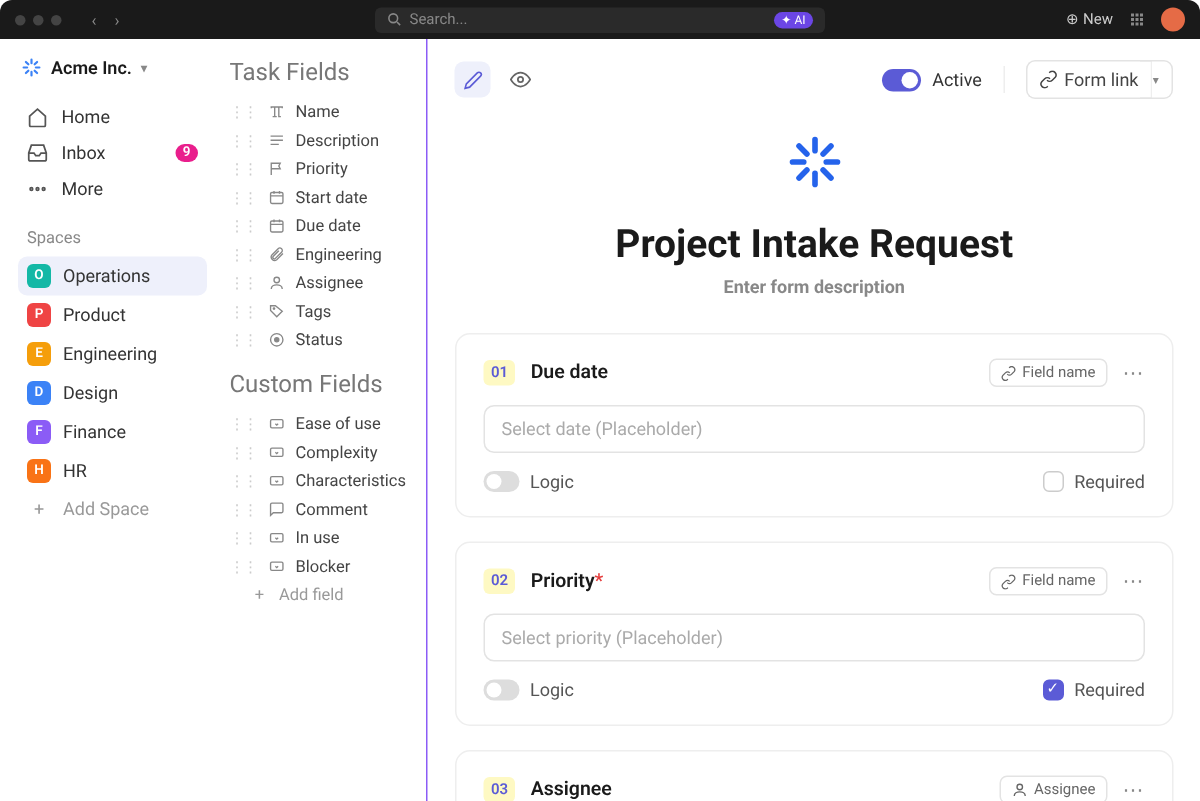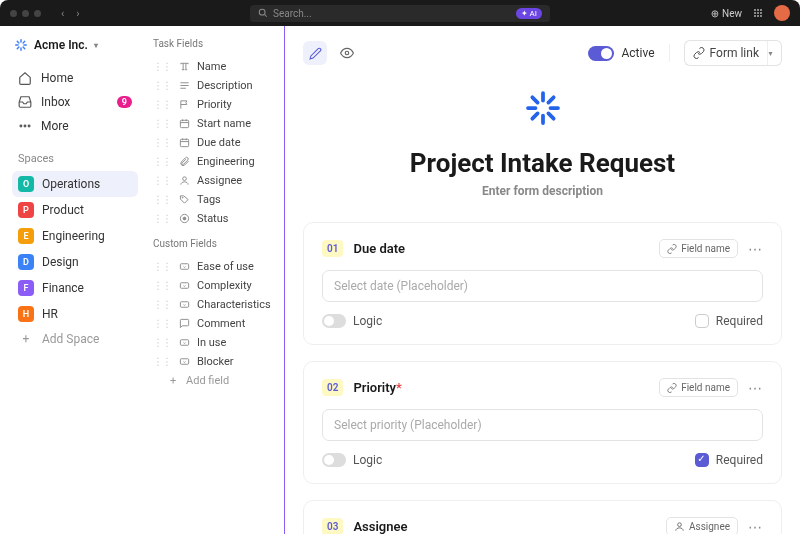--- a/index.html
+++ b/index.html
@@ -28,21 +28,21 @@
 .nav-item .icon { width: 14px; color: #555; display: flex; justify-content: center; font-size: 12px; }
 .badge { margin-left: auto; background: #e91e8c; color: #fff; font-size: 9px; padding: 1px 5px; border-radius: 8px; font-weight:600;}
 .section-label { font-size: 11px; color: #888; margin: 14px 0 6px 6px; }
 .space-item { display: flex; align-items: center; gap: 8px; padding: 5px 6px; font-size: 12px; color: #333; border-radius: 6px; cursor: pointer; }
 .space-item.active { background: #eef0fb; }
 .space-icon { width: 16px; height: 16px; border-radius: 4px; color: #fff; font-size: 9px; font-weight: 600; display: flex; align-items: center; justify-content: center; }
 .add-space { display: flex; align-items: center; gap: 8px; padding: 5px 6px; font-size: 12px; color: #999; cursor: pointer; }
 .add-space .plus { width: 16px; text-align: center; }
 
 .panel-fields { width: 139px; padding: 12px 6px; }
-.panel-label { font-size: 10px; color: #777; margin: 0 0 8px 2px; }
+.panel-label { font-size: 16px; color: #777; margin: 0 0 8px 2px; }
 .panel-label.mt { margin-top: 10px; }
 .field-item { display: flex; align-items: center; gap: 7px; padding: 3px 2px; font-size: 11px; color: #444; cursor: grab; }
 .drag { color: #ccc; font-size: 10px; letter-spacing: -1px; }
 .field-icon { width: 12px; color: #888; display: flex; justify-content: center; font-size: 10px; }
 .add-field { display: flex; align-items: center; gap: 7px; padding: 3px 2px; font-size: 11px; color: #999; cursor: pointer; }
 .add-field .plus { width: 12px; text-align: center; margin-left: 14px; }
 
 .main { flex: 1; border-left: 1px solid #8b5cf6; display: flex; flex-direction: column; overflow: hidden; }
 .main-toolbar { display: flex; align-items: center; padding: 14px 18px 10px; gap: 8px; }
 .tool-btn { width: 24px; height: 24px; border-radius: 6px; display: flex; align-items: center; justify-content: center; font-size: 12px; color: #666; cursor: pointer; }
@@ -236,21 +236,21 @@
           <span>Priority</span>
         </div>
         <div class="field-item">
           <span class="drag">⋮⋮</span>
           <span class="field-icon">
             <svg width="11" height="11" viewBox="0 0 24 24" fill="none" stroke="currentColor" stroke-width="2">
               <rect x="3" y="5" width="18" height="16" rx="2"></rect>
               <path d="M3 10h18M8 3v4M16 3v4"></path>
             </svg>
           </span>
-          <span>Start name</span>
+          <span>Start date</span>
         </div>
         <div class="field-item">
           <span class="drag">⋮⋮</span>
           <span class="field-icon">
             <svg width="11" height="11" viewBox="0 0 24 24" fill="none" stroke="currentColor" stroke-width="2">
               <rect x="3" y="5" width="18" height="16" rx="2"></rect>
               <path d="M3 10h18M8 3v4M16 3v4"></path>
             </svg>
           </span>
           <span>Due date</span>

